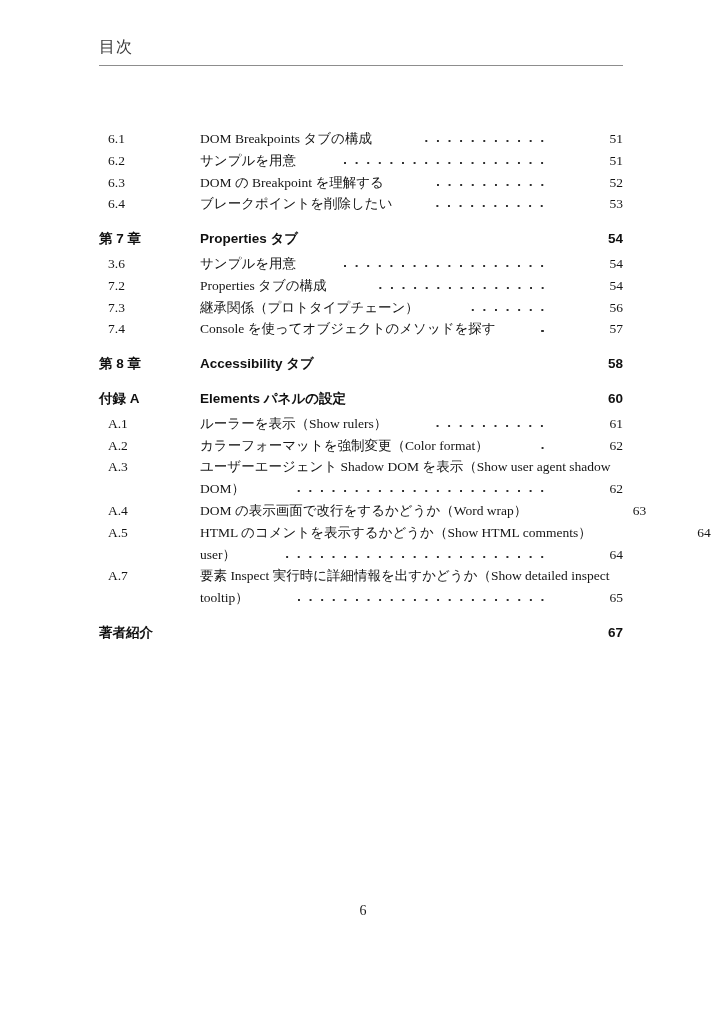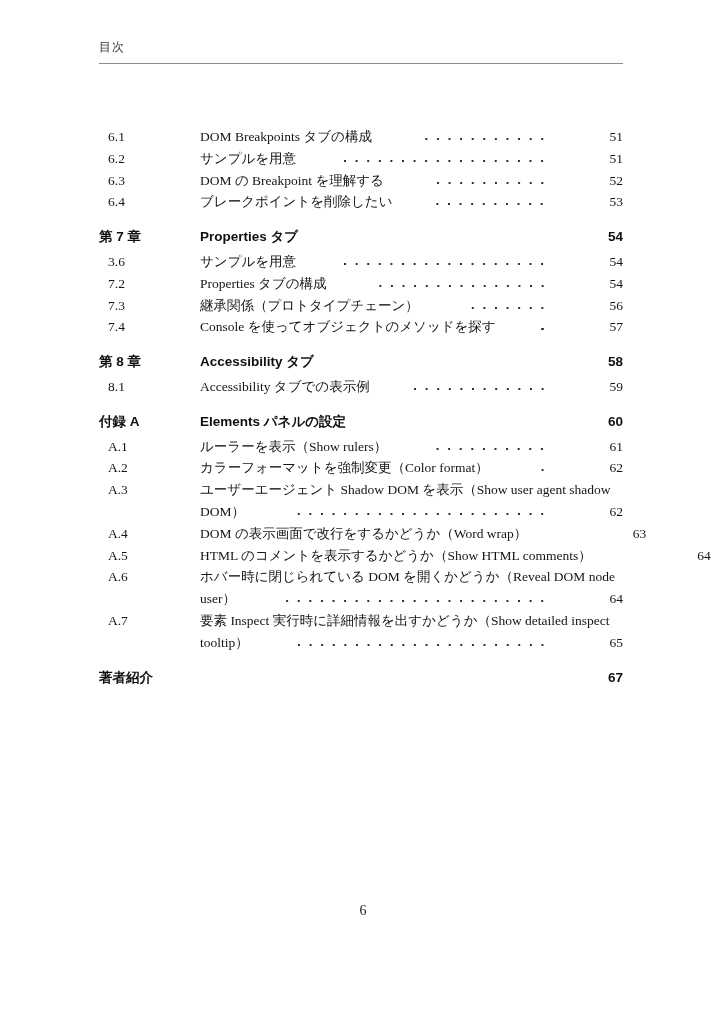--- a/index.html
+++ b/index.html
@@ -11,21 +11,21 @@
     position:relative;
     overflow:hidden;
   }
   .page { position:relative; width:726px; height:1024px; background:#ffffff; }
   .content { position:absolute; left:99px; top:0; width:524px; }
 
   
   .running-head { padding-top:37px; }
   .running-head .rh-title {
     font-family:"Liberation Sans","DejaVu Sans",sans-serif;
-    font-size:12px; font-weight:500; color:#3a3a3a; letter-spacing:1px;
+    font-size:16px; font-weight:500; color:#3a3a3a; letter-spacing:1px;
   }
   .head-rule { border-bottom:1px solid #8d8d8d; margin-top:7px; }
 
   
   .toc { margin-top:62px; }
   .toc-row {
     display:flex; align-items:baseline;
     line-height:21.8px; font-size:13.5px;
     white-space:nowrap;
     gap:38px;
@@ -127,26 +127,20 @@
             <span class="page-col">57</span>
           </div>
         </div>
         <div class="toc-group">
           <div class="toc-row chapter-row">
             <span class="chapter-label">第 8 章</span>
             <span class="title">Accessibility タブ</span>
             <span class="leader no-dots"></span>
             <span class="page-col">58</span>
           </div>
-          <div class="toc-row entry-row">
-            <span class="num">8.1</span>
-            <span class="title">Accessibility タブでの表示例</span>
-            <span class="leader"></span>
-            <span class="page-col">59</span>
-          </div>
         </div>
         <div class="toc-group">
           <div class="toc-row chapter-row">
             <span class="chapter-label">付録 A</span>
             <span class="title">Elements パネルの設定</span>
             <span class="leader no-dots"></span>
             <span class="page-col">60</span>
           </div>
           <div class="toc-row entry-row">
             <span class="num">A.1</span>
@@ -175,24 +169,20 @@
             <span class="title">DOM の表示画面で改行をするかどうか（Word wrap）</span>
             <span class="leader"></span>
             <span class="page-col">63</span>
           </div>
           <div class="toc-row entry-row">
             <span class="num">A.5</span>
             <span class="title">HTML のコメントを表示するかどうか（Show HTML comments）</span>
             <span class="leader"></span>
             <span class="page-col">64</span>
           </div>
-          <div class="toc-row entry-row">
-            <span class="num">A.6</span>
-            <span class="title wide">ホバー時に閉じられている DOM を開くかどうか（Reveal DOM node</span>
-          </div>
           <div class="toc-row entry-row continuation">
             <span class="num"></span>
             <span class="title">user）</span>
             <span class="leader"></span>
             <span class="page-col">64</span>
           </div>
           <div class="toc-row entry-row">
             <span class="num">A.7</span>
             <span class="title wide">要素 Inspect 実行時に詳細情報を出すかどうか（Show detailed inspect</span>
           </div>

